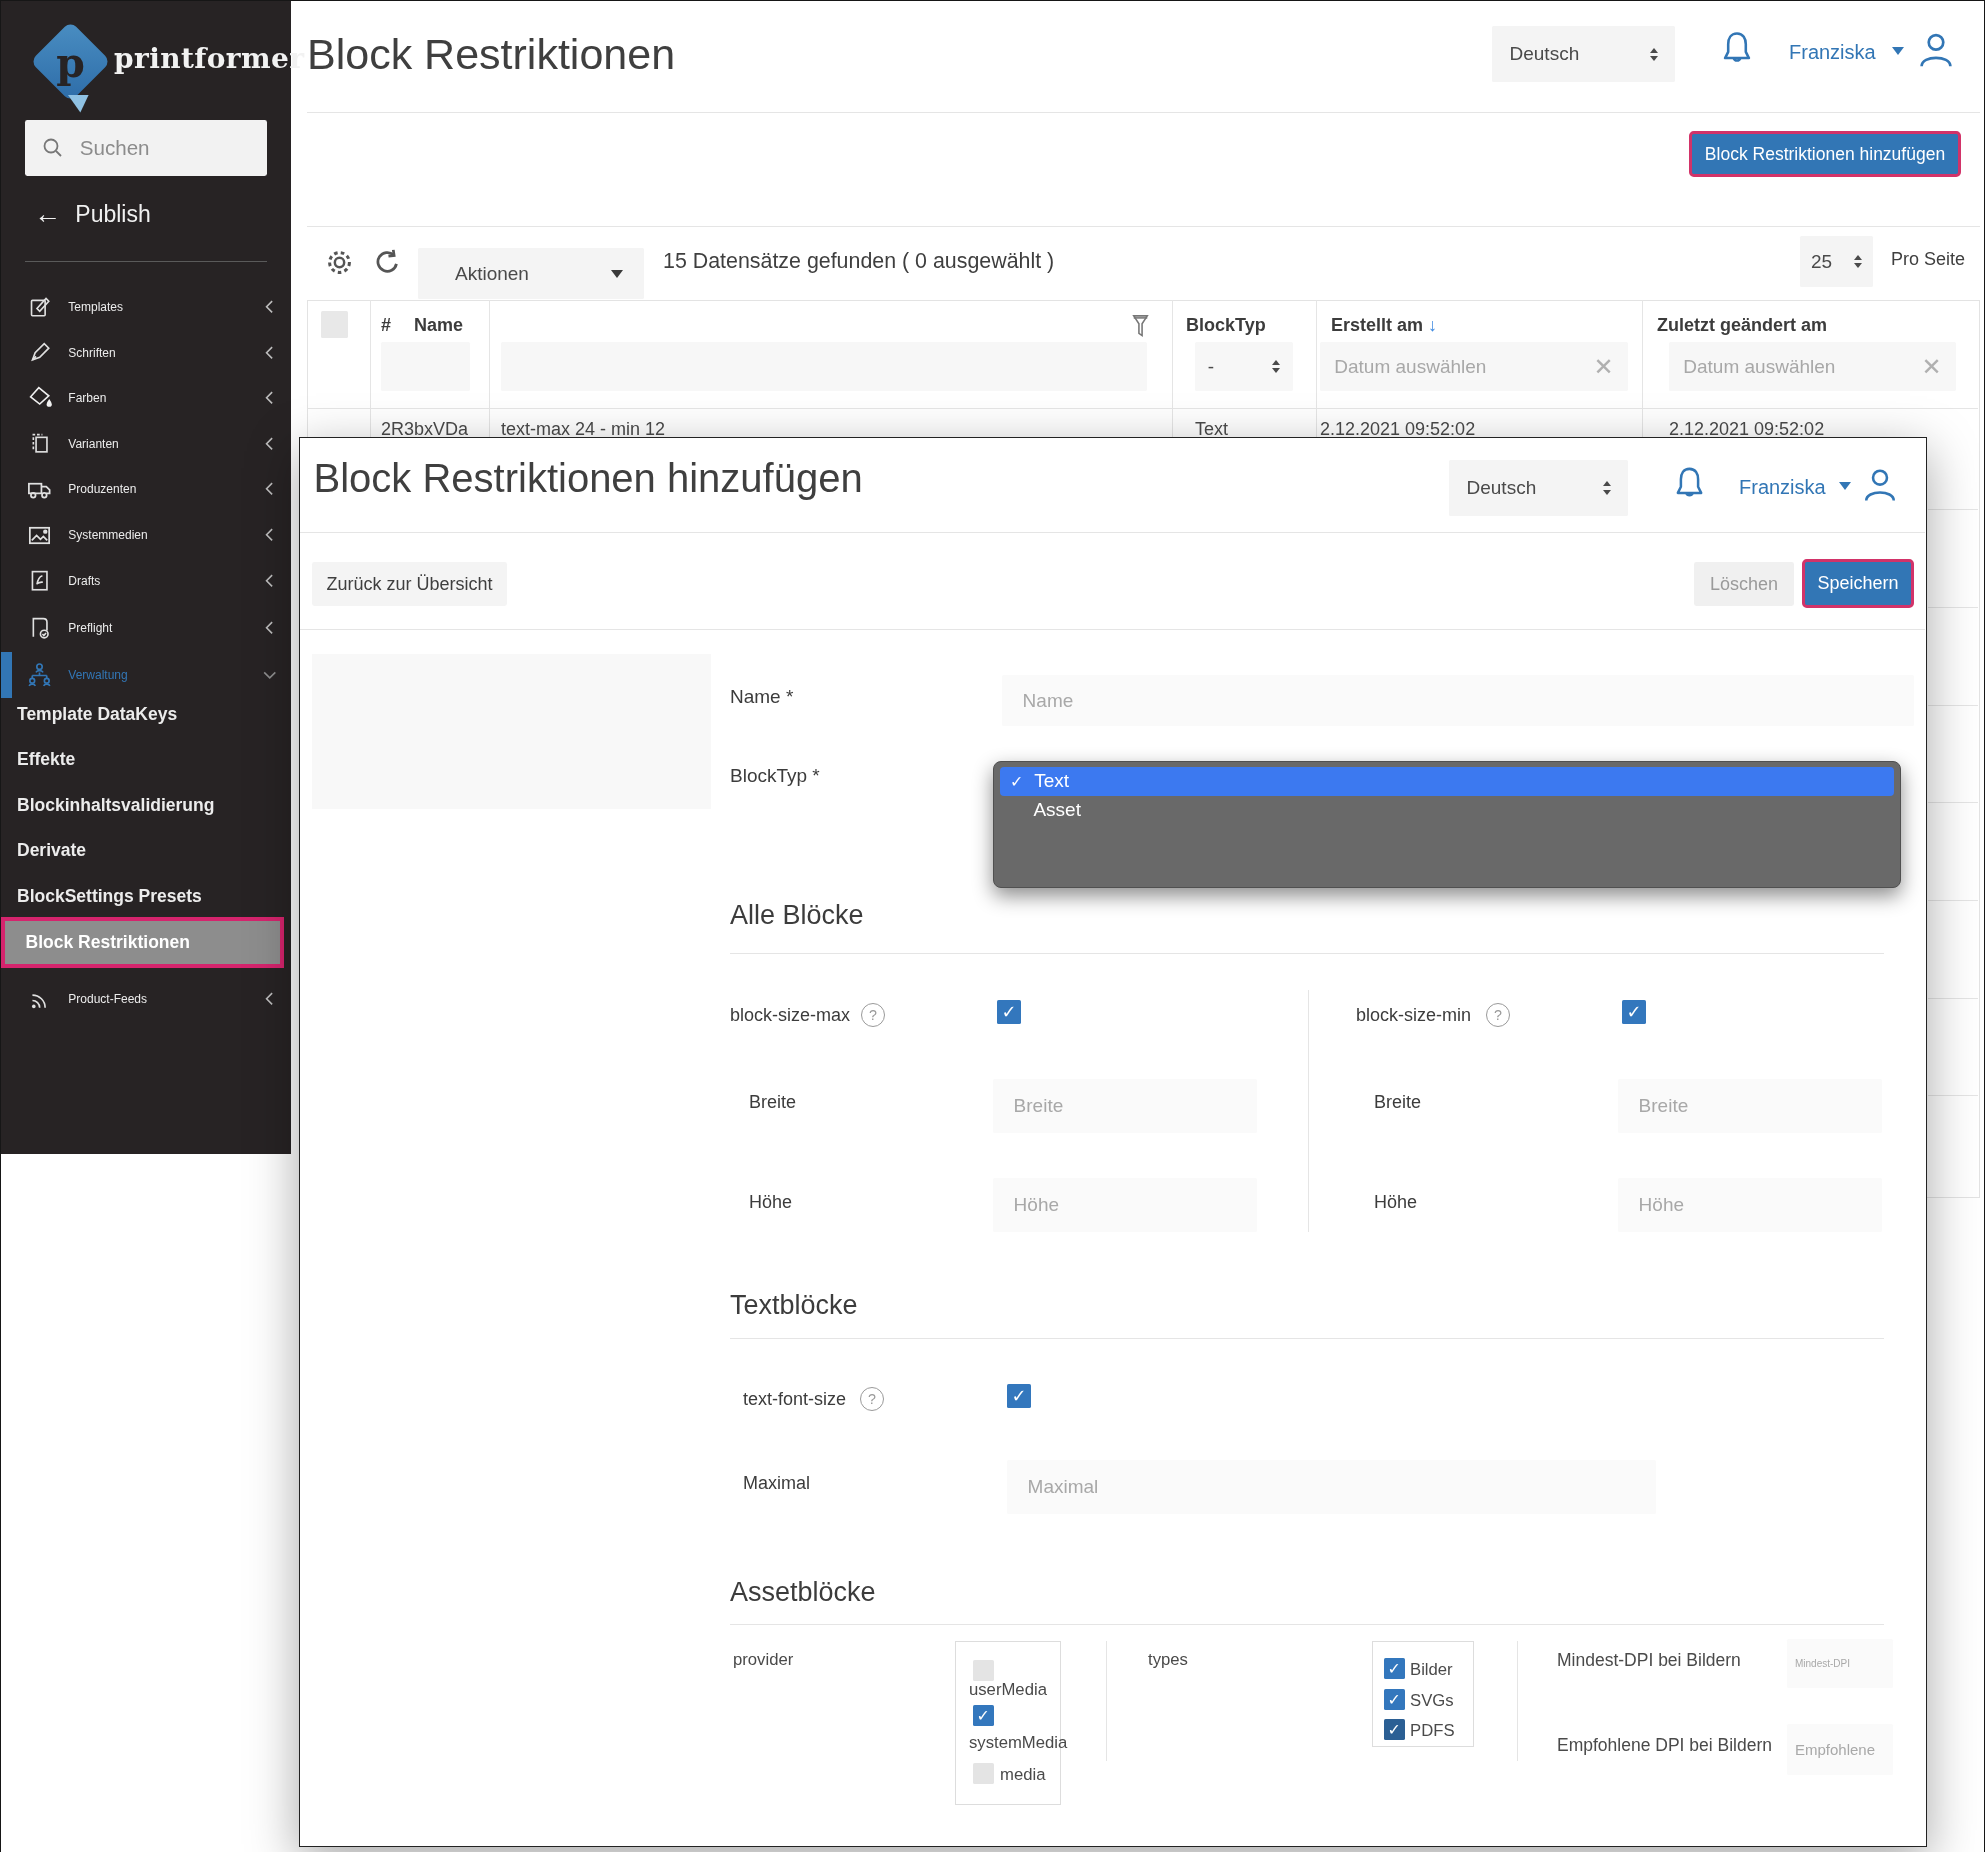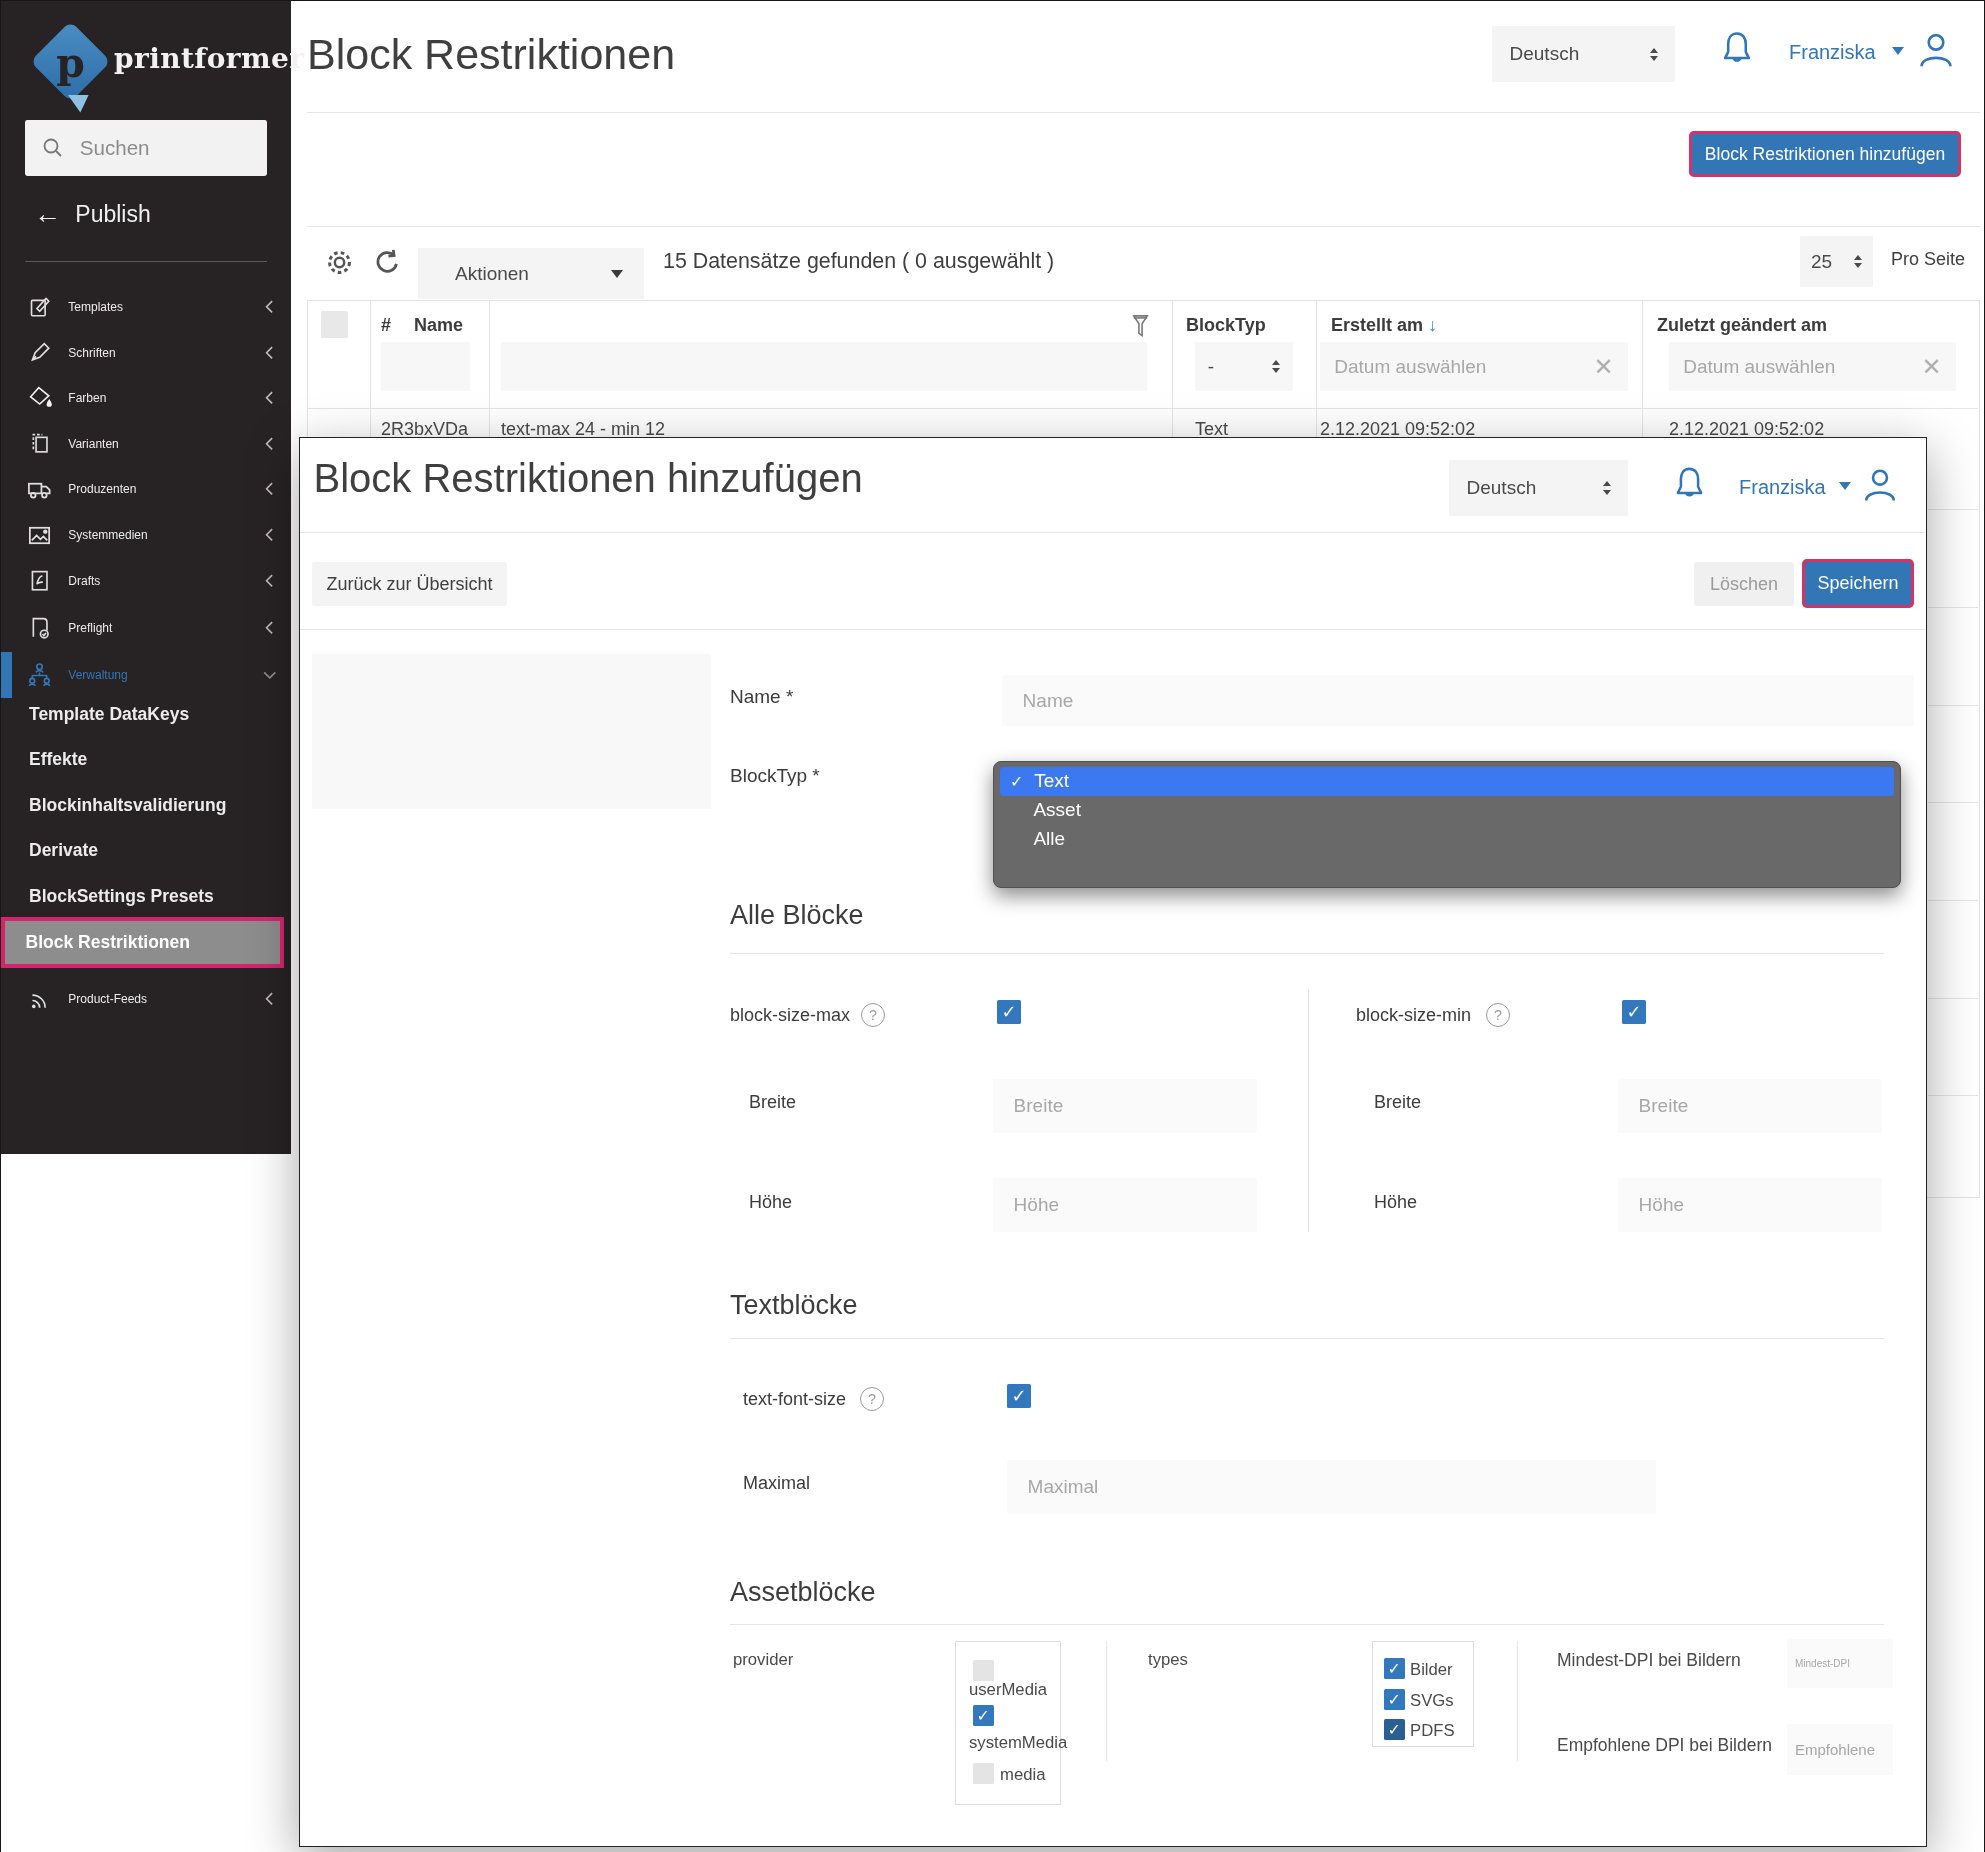--- a/index.html
+++ b/index.html
@@ -21,21 +21,21 @@
   .search input{border:none;outline:none;background:transparent;font:20.6px "Liberation Sans",sans-serif;color:#555;margin-left:12.7px;width:183px;}
   .search input::placeholder{color:#8c8c8c;}
   .publish{position:absolute;left:33px;top:200px;display:flex;align-items:center;color:#f0f0f0;font-size:23px;font-weight:500;}
   .publish .arr{font-size:27px;margin-right:14.3px;line-height:1;}
   .sb-div{position:absolute;left:24px;top:260px;width:242px;height:0;border-top:1.6px solid #5a5a5a;}
   .nav{position:absolute;left:0;width:290px;height:46px;display:flex;align-items:center;padding-left:24px;
       box-sizing:border-box;color:#ececec;cursor:pointer;}
   .nico{width:29px;height:29px;margin-right:14.3px;display:flex;align-items:center;justify-content:center;flex:0 0 29px;}
   .nlbl{font-size:12px;font-weight:400;white-space:nowrap;}
   .chev{position:absolute;right:12.7px;display:flex;}
-  .sub{position:absolute;left:0;width:312px;height:44px;display:flex;align-items:center;padding-left:28px;
+  .sub{position:absolute;left:0;width:312px;height:44px;display:flex;align-items:center;padding-left:16px;
       box-sizing:border-box;color:#ececec;font-size:17.5px;font-weight:600;cursor:pointer;white-space:nowrap;}
   .vw{color:#3276b5;}
   .vbar{position:absolute;left:0;top:651px;width:11px;height:46px;background:#3276b5;}
   .active-item{position:absolute;left:0;top:916px;width:283px;height:51px;background:#8d8d8d;
       border:4px solid #d5246d;box-sizing:border-box;display:flex;align-items:center;padding-left:20.6px;
       color:#fff;font-size:17.5px;font-weight:600;}
   
   .sel{background:#f4f4f4;display:flex;align-items:center;justify-content:space-between;
       box-sizing:border-box;color:#4a4a4a;font-size:19px;border-radius:1.6px;cursor:pointer;}
   .stp{display:inline-flex;flex-direction:column;gap:3.2px;}
@@ -431,23 +431,20 @@
     <div class="lbl" style="left:430px;top:327px;font-size:19px">BlockTyp *</div>
 
     <div class="menu">
       <div class="opt selhl">
         <span class="ck">✓</span>
         <span>Text</span>
       </div>
       <div class="opt">
           <span>Asset</span>
         </div>
-      <div class="opt">
-          <span>Alle</span>
-        </div>
     </div>
 
     <div class="sec-title" style="left:430px;top:462px">Alle Blöcke</div>
     <div class="h-line" style="left:430px;top:515px;width:1154px"></div>
     <div class="v-line" style="left:1008px;top:552px;height:242px"></div>
 
     <div class="lbl" style="left:430px;top:567px">block-size-max</div>
     <div class="help" style="left:561px;top:565px">?</div>
     <div class="cb checked" style="left:697px;top:562px">✓</div>
 

